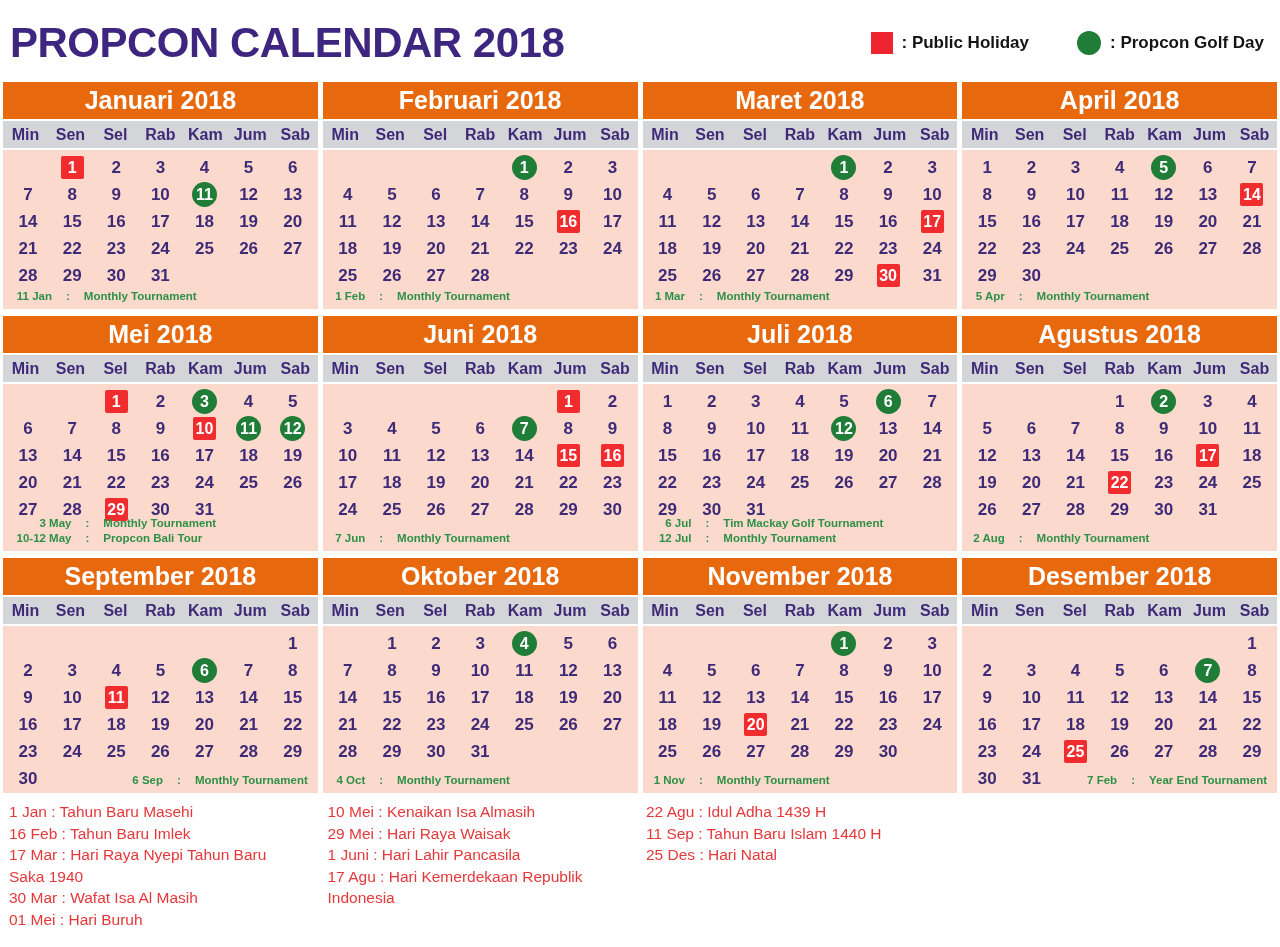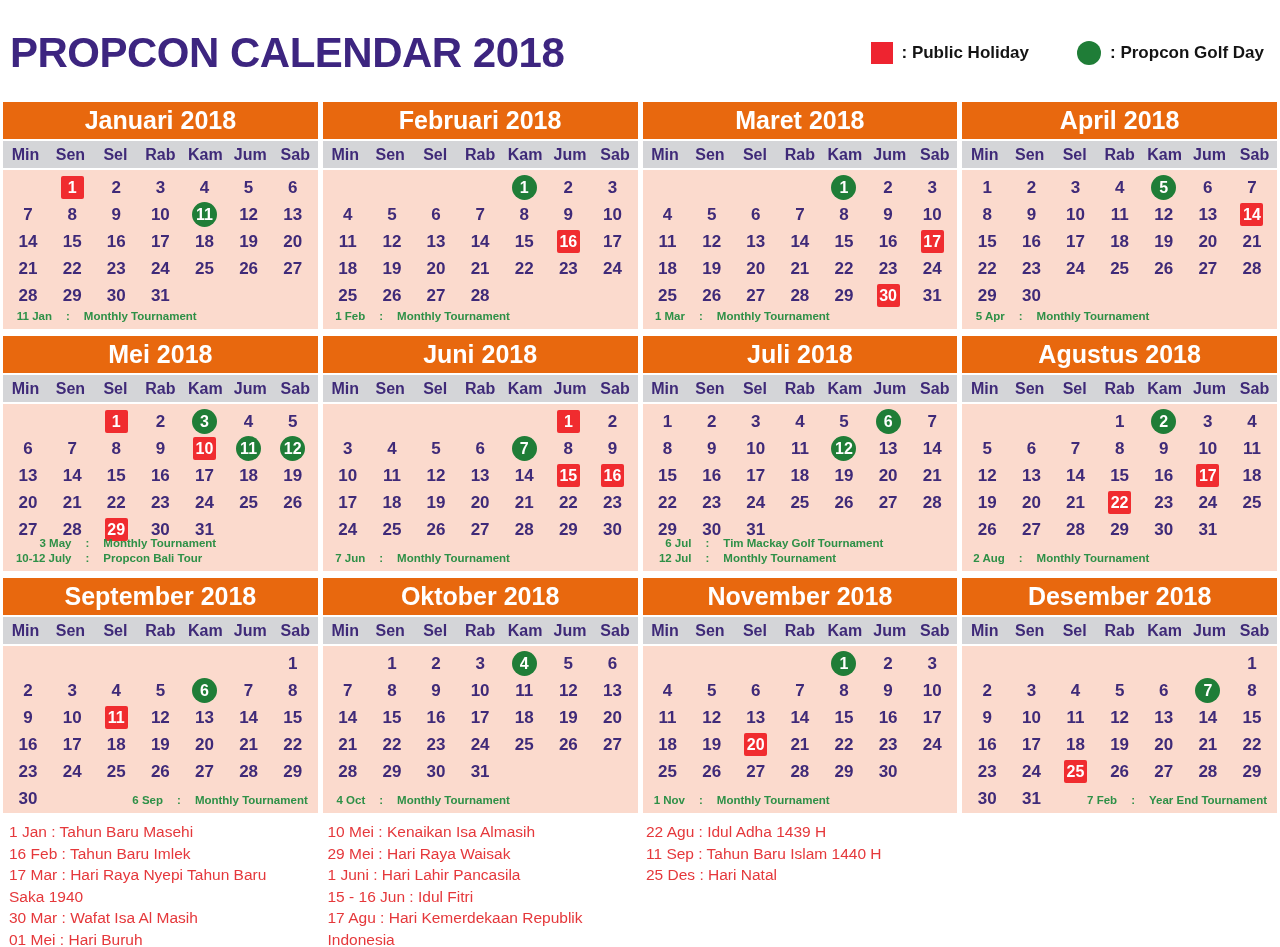--- a/index.html
+++ b/index.html
@@ -1,21 +1,21 @@
 <!DOCTYPE html>
 <html><head>
 <meta charset="utf-8">
 <style>
   * { box-sizing: border-box; margin: 0; padding: 0; }
   html, body { width: 1280px; height: 947px; background: #ffffff; overflow: hidden;
     font-family: "Liberation Sans", sans-serif; }
 
   
   .header { display: flex; align-items: center; justify-content: space-between;
-    height: 102px; padding: 4px 16px 0 10px; }
+    height: 82px; padding: 4px 16px 0 10px; }
   .title { font-size: 42px; font-weight: bold; color: #3D2580; letter-spacing: -0.5px; }
   .legend { display: flex; align-items: center; gap: 48px; }
   .legend-item { display: flex; align-items: center; gap: 9px;
     font-size: 17px; font-weight: bold; color: #141414; }
   .sw-square { width: 22px; height: 22px; background: #EE2430; flex: none; }
   .sw-circle { width: 24px; height: 24px; border-radius: 50%; background: #1F7D37; flex: none; }
 
   
   .months-grid { display: grid; grid-template-columns: repeat(4, 1fr);
     grid-template-rows: 227px 235px 235px; gap: 7px 5px; margin: 0 3px; }
@@ -363,21 +363,21 @@
           <div class="date-cell">30</div>
           <div class="date-cell">31</div>
         </div>
         <div class="notes">
           <div class="note-row">
             <span class="note-date" style="min-width: 58.5px;">3 May</span>
             <span class="note-colon">:</span>
             <span class="note-label">Monthly Tournament</span>
           </div>
           <div class="note-row">
-            <span class="note-date" style="min-width: 58.5px;">10-12 July</span>
+            <span class="note-date" style="min-width: 58.5px;">10-12 May</span>
             <span class="note-colon">:</span>
             <span class="note-label">Propcon Bali Tour</span>
           </div>
         </div>
       </div>
     </div>
     <div class="month-block">
       <div class="month-title">Juni 2018</div>
       <div class="dow-row">
         <div class="dow-cell">Min</div>
@@ -821,21 +821,20 @@
       <div class="holiday-item">1 Jan : Tahun Baru Masehi</div>
       <div class="holiday-item">16 Feb : Tahun Baru Imlek</div>
       <div class="holiday-item">17 Mar : Hari Raya Nyepi Tahun Baru Saka 1940</div>
       <div class="holiday-item">30 Mar : Wafat Isa Al Masih</div>
       <div class="holiday-item">01 Mei : Hari Buruh</div>
     </div>
     <div class="holiday-col">
       <div class="holiday-item">10 Mei : Kenaikan Isa Almasih</div>
       <div class="holiday-item">29 Mei : Hari Raya Waisak</div>
       <div class="holiday-item">1 Juni : Hari Lahir Pancasila</div>
-      <div class="holiday-item">15 - 16 Jun : Idul Fitri</div>
       <div class="holiday-item">17 Agu : Hari Kemerdekaan Republik Indonesia</div>
     </div>
     <div class="holiday-col">
       <div class="holiday-item">22 Agu : Idul Adha 1439 H</div>
       <div class="holiday-item">11 Sep : Tahun Baru Islam 1440 H</div>
       <div class="holiday-item">25 Des : Hari Natal</div>
     </div>
   </div>
 
 </body></html>

